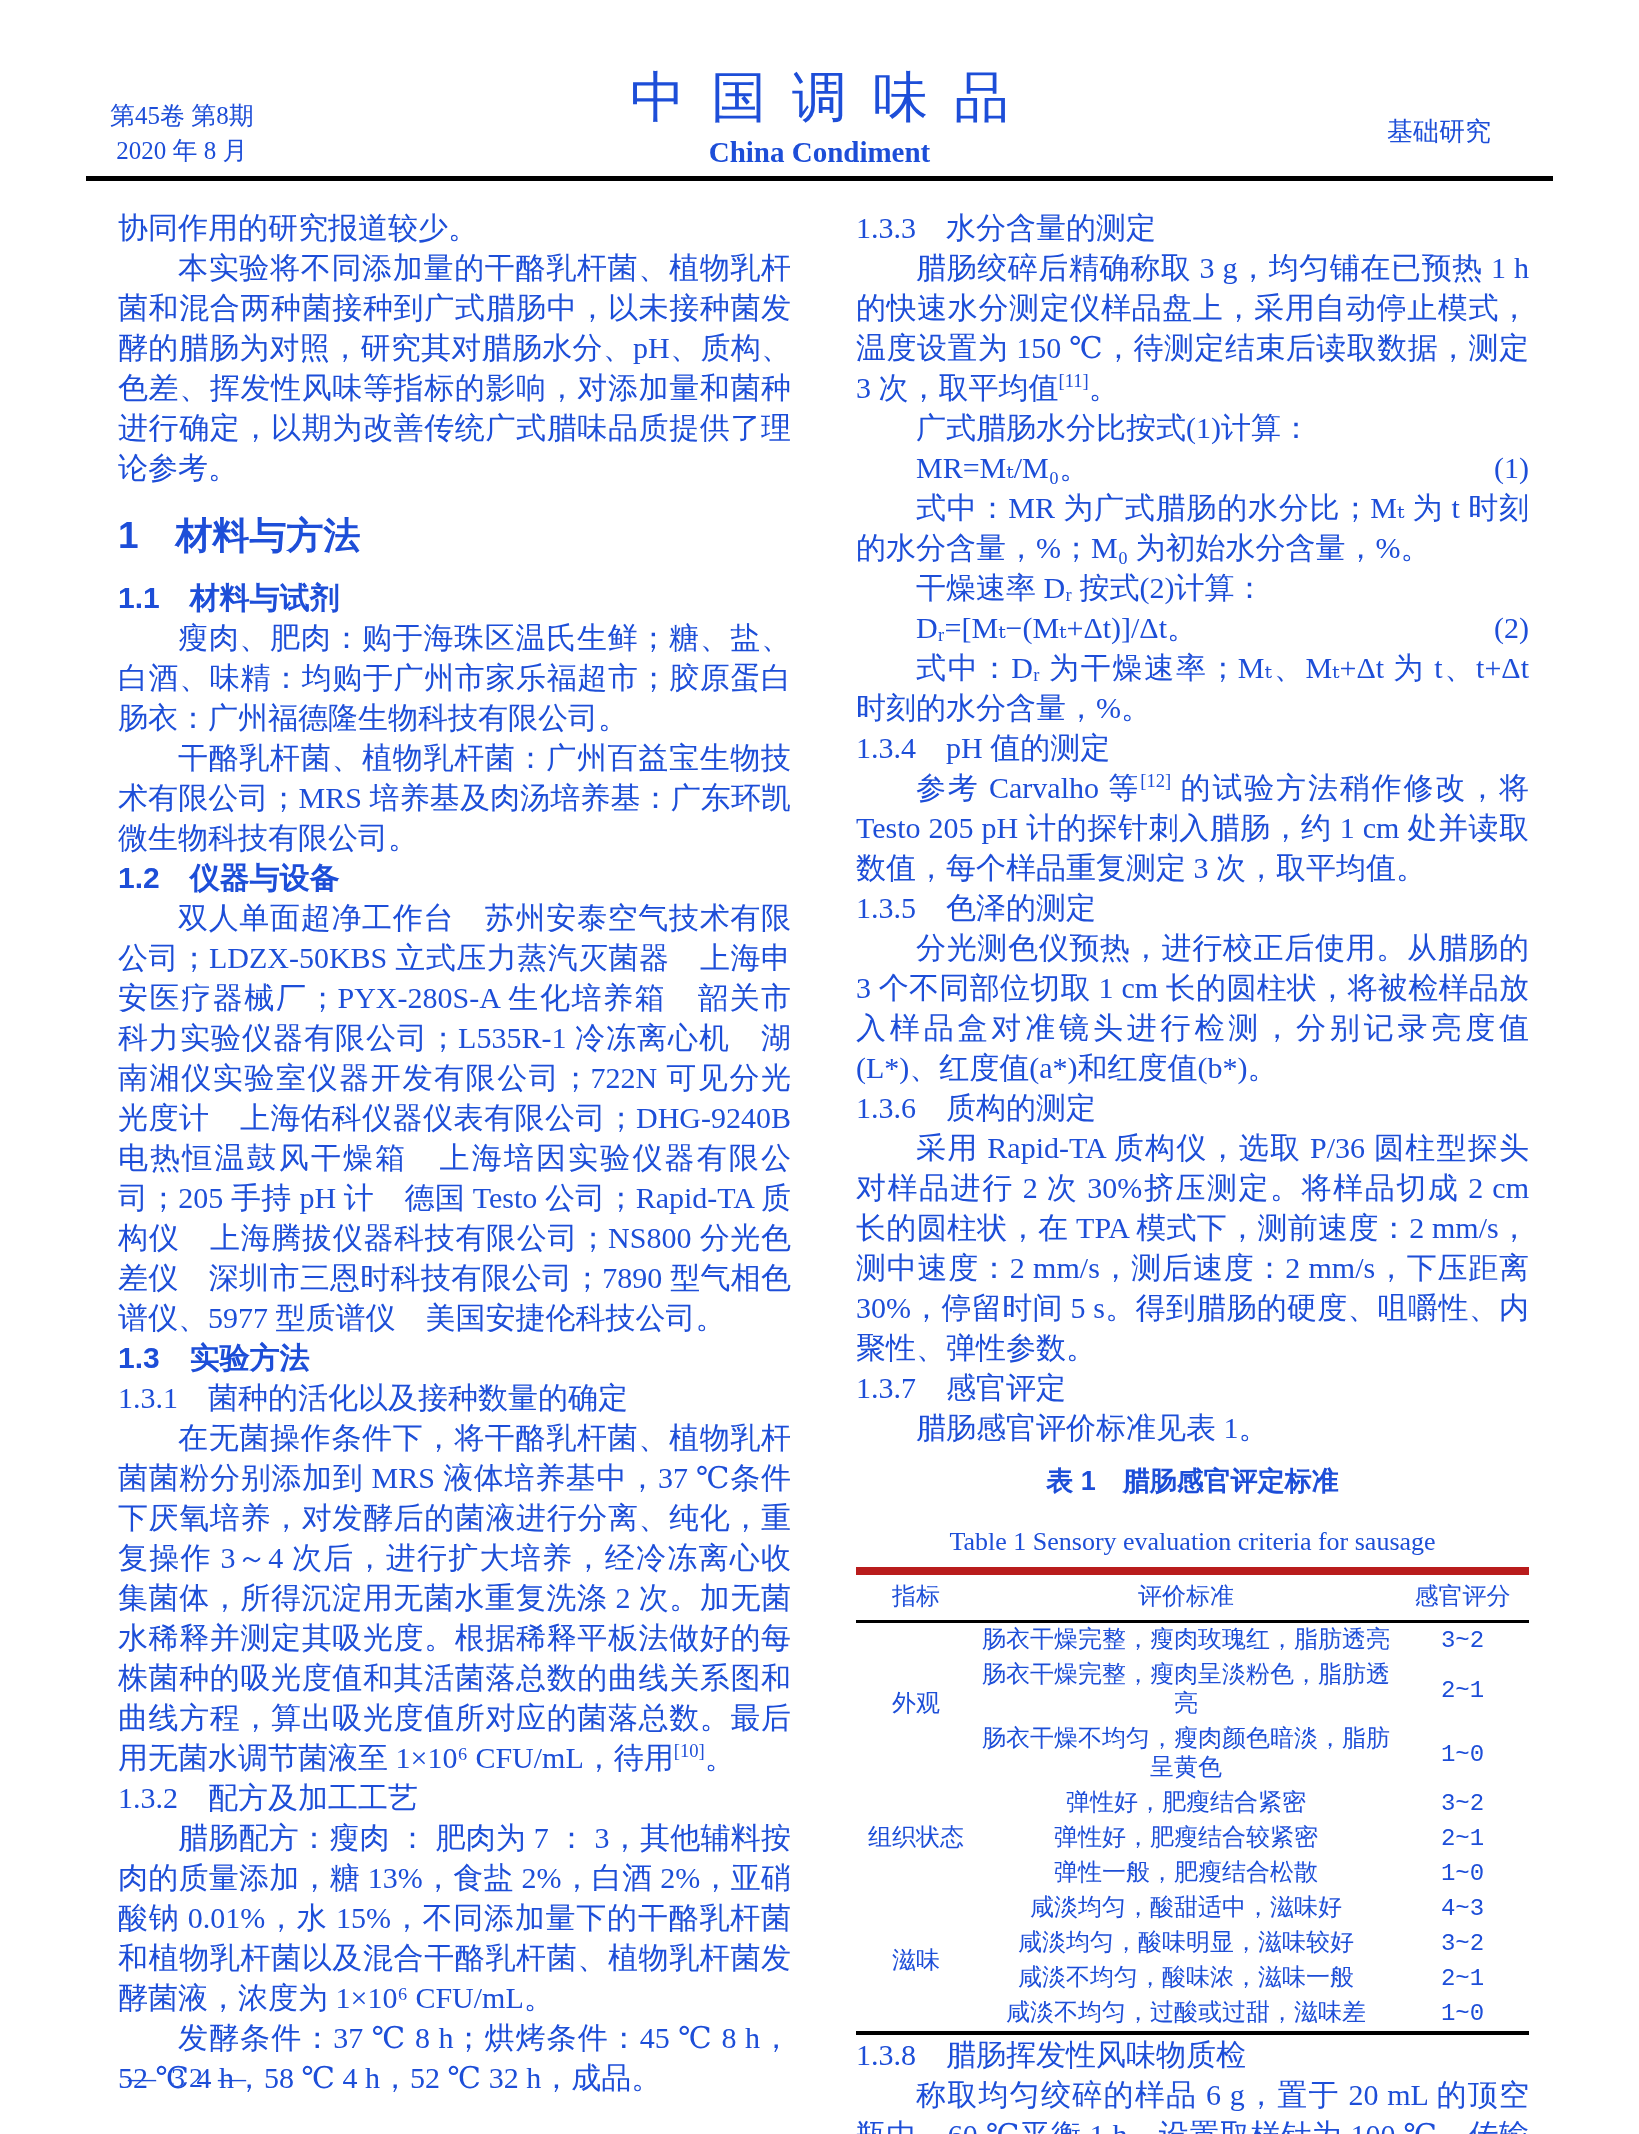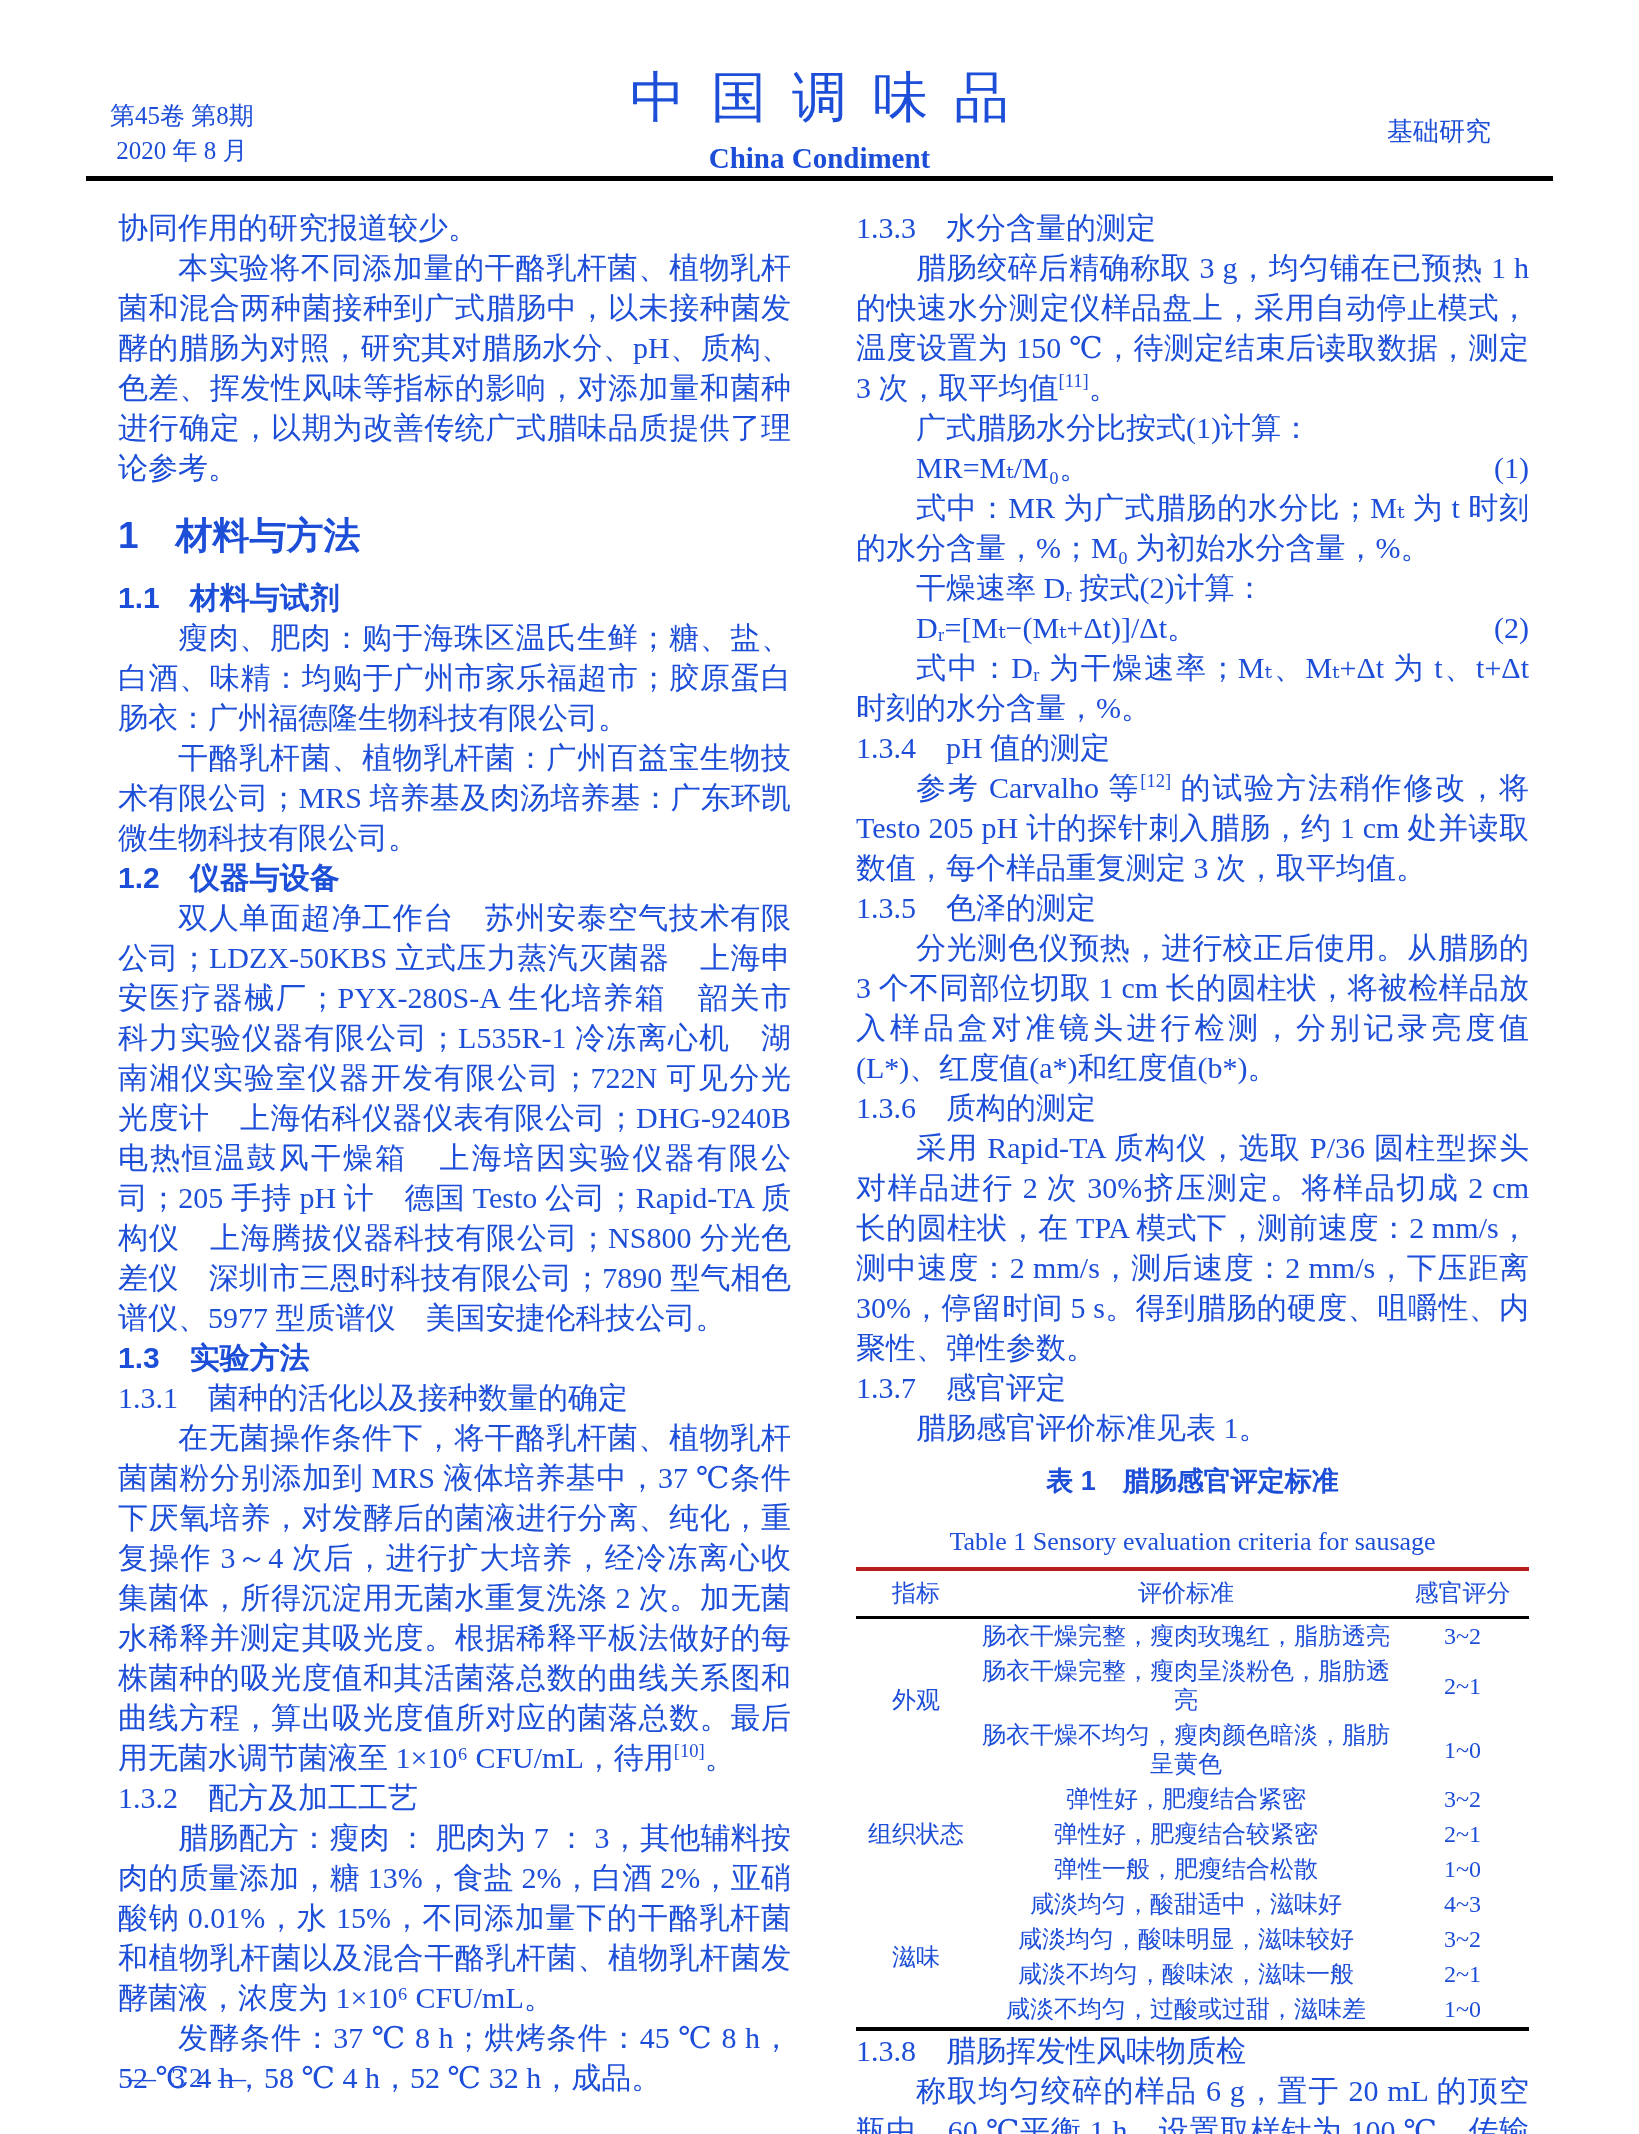--- a/index.html
+++ b/index.html
@@ -3,21 +3,21 @@
 <meta charset="utf-8">
 <style>
   html,body{margin:0;padding:0;background:#e8e8e8;}
   .page{position:relative;width:1639px;height:2134px;background:#ffffff;margin:0 auto;
         font-family:"Liberation Serif","DejaVu Serif",serif;color:#1d4ed8;overflow:hidden;}
   
   .hdr-vol{position:absolute;left:110px;top:98px;text-align:center;font-size:25px;line-height:35px;}
   .hdr-center{position:absolute;left:0;right:0;top:74px;text-align:center;}
   .hdr-journal-cn{font-family:"Liberation Sans","DejaVu Sans",sans-serif;font-weight:normal;
         font-size:55px;letter-spacing:26px;text-indent:26px;line-height:46px;}
-  .hdr-journal-en{font-size:29px;font-weight:bold;line-height:36px;margin-top:20px;}
+  .hdr-journal-en{font-size:29px;font-weight:bold;line-height:36px;margin-top:14px;}
   .hdr-section{position:absolute;right:148px;top:114px;font-size:26px;}
   .rule{position:absolute;left:86px;top:176px;width:1467px;height:5px;background:#000;}
   
   .col{position:absolute;top:208px;width:673px;font-size:30px;line-height:40px;
        text-align:justify;}
   .col-left{left:118px;}
   .col-right{left:856px;}
   .para{margin:0;text-indent:2em;}
   .para-noindent{margin:0;text-indent:0;}
   sup{font-size:0.62em;line-height:0;}
@@ -28,21 +28,21 @@
   .h3{font-size:30px;line-height:40px;margin:0;text-indent:0;text-align:left;}
   
   .formula-row{display:flex;justify-content:space-between;line-height:40px;}
   .formula{text-indent:2em;}
   .formula-num{text-indent:0;}
   
   .tbl-title-cn{font-family:"Liberation Sans","DejaVu Sans",sans-serif;font-weight:bold;
       font-size:27px;line-height:34px;text-align:center;margin-top:16px;text-indent:0;}
   .tbl-title-en{font-size:26px;line-height:34px;text-align:center;margin:2px 0 8px 0;text-indent:0;}
   table.sensory{width:100%;border-collapse:collapse;font-size:24px;line-height:29px;
-      border-top:4px solid #b91c1c;border-bottom:4px solid #000;}
+      border-top:8px solid #b91c1c;border-bottom:4px solid #000;font-family:Liberation Mono, monospace;}
   table.sensory th{font-weight:normal;padding:8px 0;border-bottom:3px solid #000;text-align:center;}
   table.sensory td{padding:3px 0;text-align:center;vertical-align:middle;}
   .c-ind{width:120px;} .c-crit{width:420px;} .c-score{width:133px;}
   
   .footer-page{position:absolute;left:128px;top:2062px;font-size:28px;letter-spacing:4px;}
 </style>
 </head>
 <body>
 
 <div class="page">

